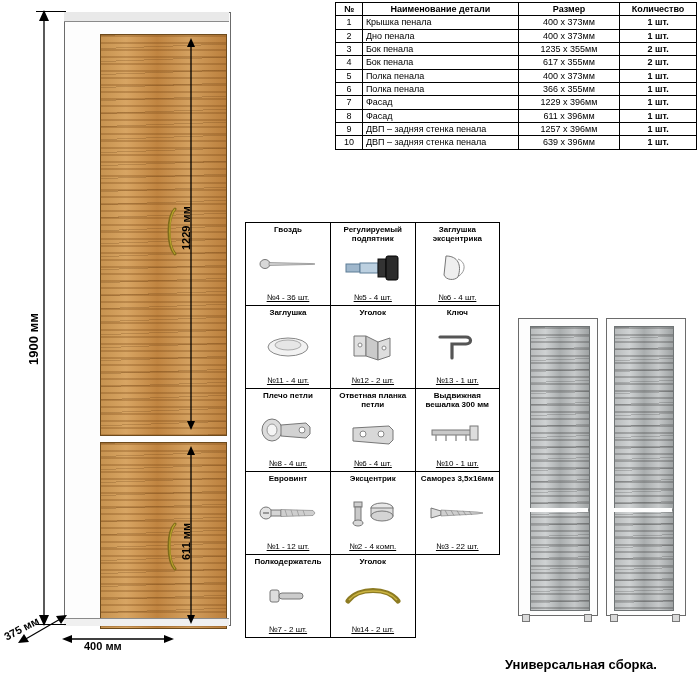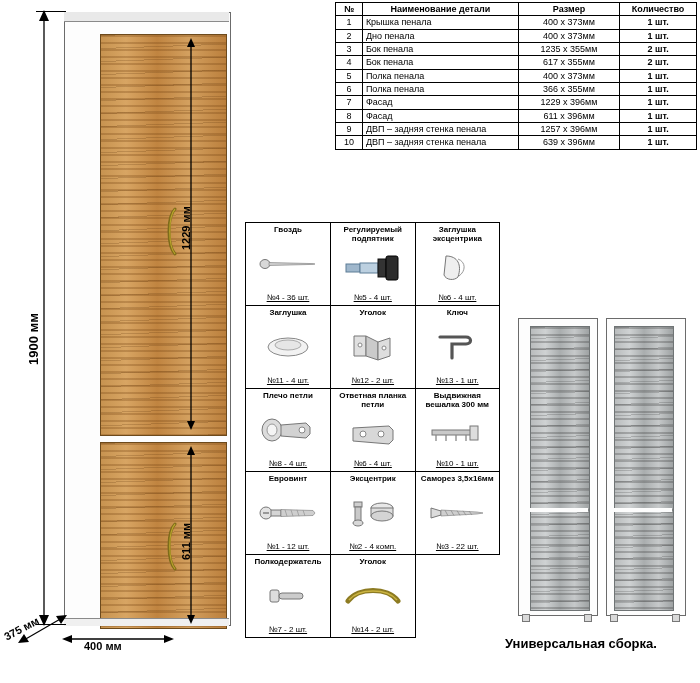--- a/index.html
+++ b/index.html
@@ -61,21 +61,21 @@
       repeating-linear-gradient(178deg, rgba(90,50,10,.22) 0 1px, rgba(0,0,0,0) 1px 13px),
       linear-gradient(90deg,#c79350 0%, #d8a563 20%, #c08440 45%, #d3a05f 70%, #bb7f3c 100%);
   }
   .grey-wood{
     background:
       repeating-linear-gradient(180deg, rgba(60,60,60,.30) 0 2px, rgba(0,0,0,0) 2px 7px),
       repeating-linear-gradient(178deg, rgba(40,40,40,.20) 0 1px, rgba(0,0,0,0) 1px 11px),
       linear-gradient(90deg,#b9bcbd 0%, #cfd2d3 25%, #a9adae 50%, #c6c9ca 75%, #9ea2a3 100%);
   }
   .white-box{background:#fdfdfd;border:1px solid #6b6b6b;}
-  .cap-text{font-size:13px;font-weight:bold;}
+  .cap-text{font-size:13px;font-weight:bold;margin-top:21px;}
 </style>
 </head>
 <body>
 
 <table class="abs" id="parts-table">
   <thead>
     <tr>
       <th>№</th>
       <th>Наименование детали</th>
       <th>Размер</th>

